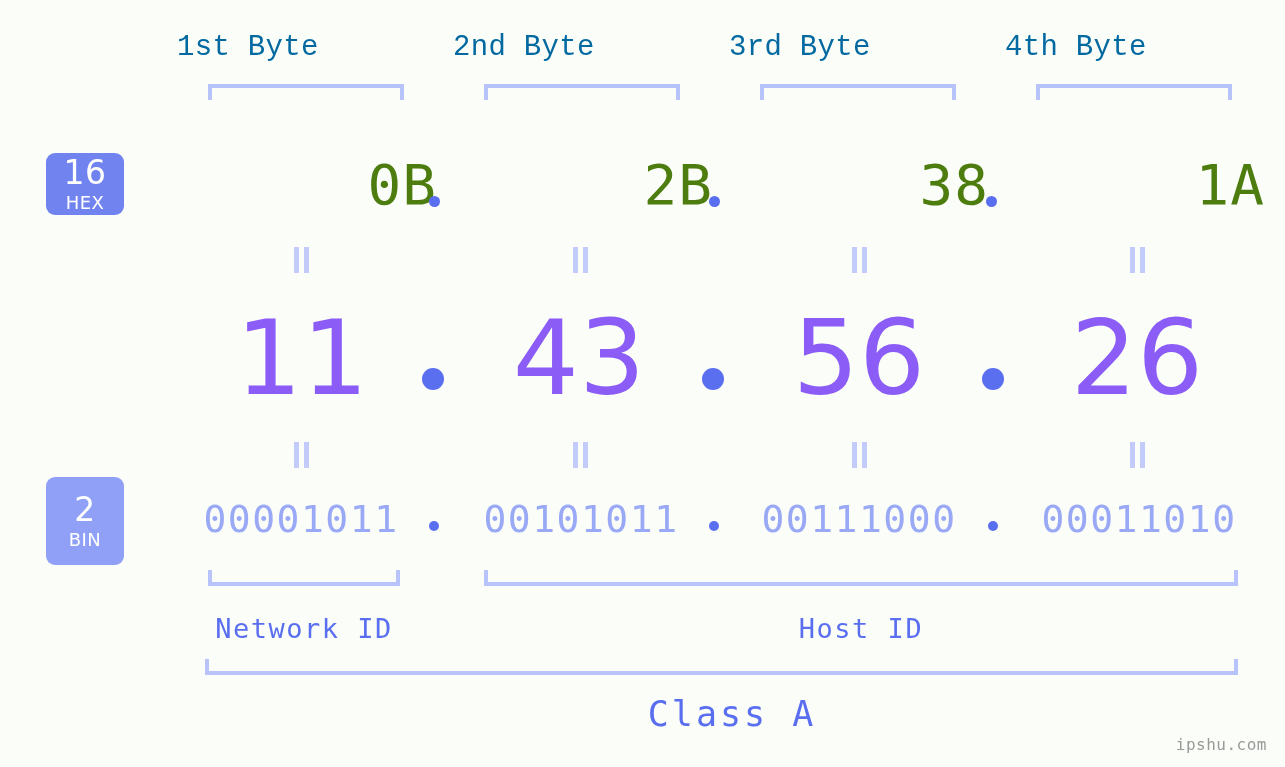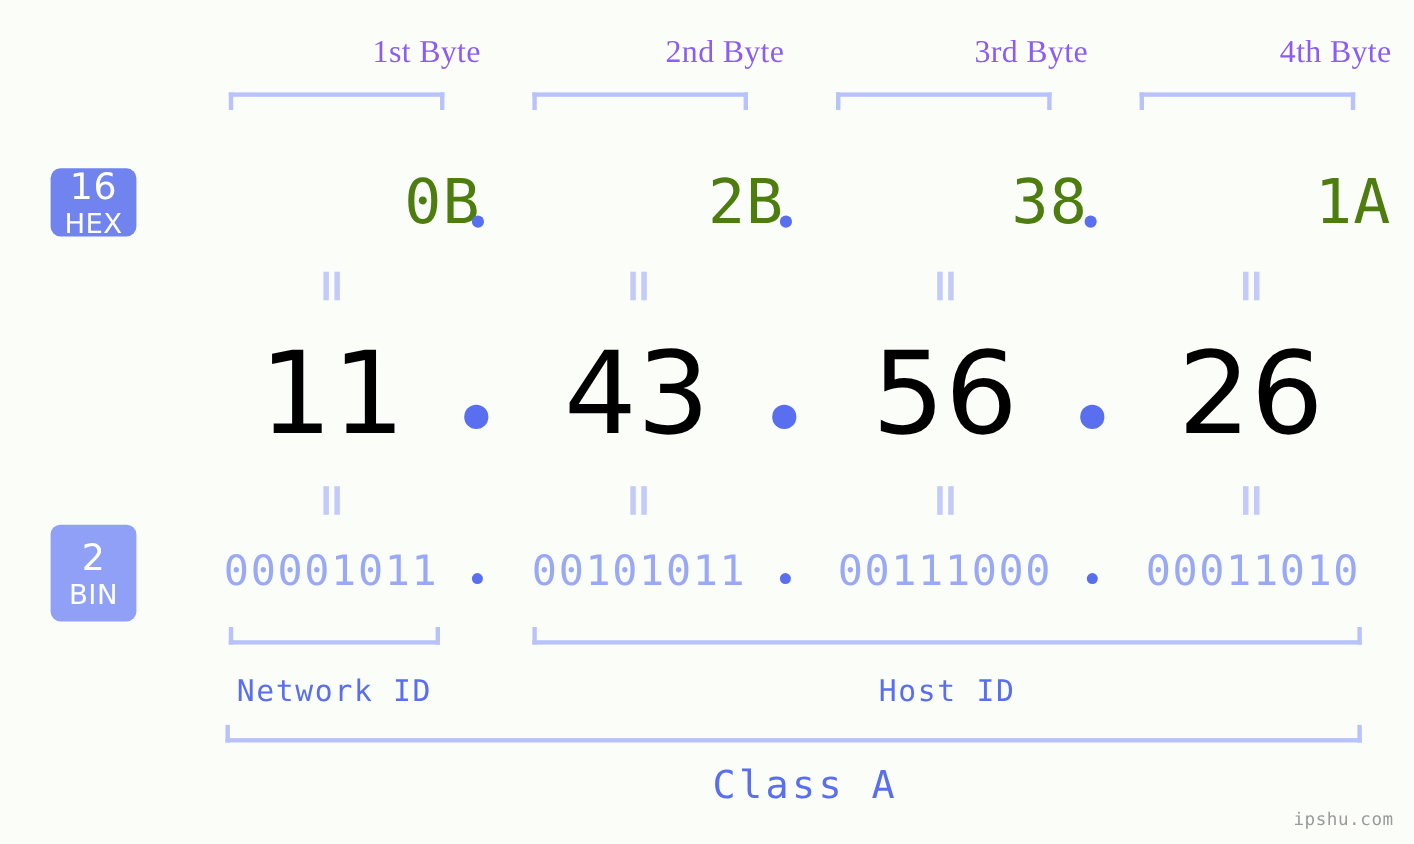--- a/index.html
+++ b/index.html
@@ -19,24 +19,24 @@
     left: 0; top: 0;
     width: 1285px;
     height: 767px;
   }
 
   
   .byte-label {
     position: absolute;
     top: 31px;
     width: 260px;
-    text-align: right;
-    font-family: Liberation Serif, serif;
+    text-align: left;
+    font-family: Liberation Mono, monospace;
     font-size: 29px;
-    color: #8b5cf6;
+    color: #0369a1;
     letter-spacing: 0.3px;
     white-space: nowrap;
   }
 
   
   
   .brk-down {
     position: absolute;
     height: 16px;
     border-top: 4px solid #b9c3fb;
@@ -69,21 +69,21 @@
     align-items: center;
     justify-content: center;
     line-height: 1;
   }
   .badge .num {
     font-size: 33px;
     font-weight: 400;
     letter-spacing: 0.5px;
   }
   .badge .nm {
-    font-size: 25px;
+    font-size: 18px;
     font-weight: 400;
     margin-top: 5px;
     letter-spacing: 0.4px;
   }
 
   
   .cell {
     position: absolute;
     text-align: center;
     white-space: nowrap;
@@ -94,21 +94,21 @@
     width: 260px;
     font-size: 56px;
     color: #4d7c0f;
     letter-spacing: 1px;
     text-align: right;
   }
   .row-dec .cell {
     top: 297px;
     width: 260px;
     font-size: 104px;
-    color: #000000;
+    color: #8b5cf6;
     letter-spacing: 0px;
     font-family: "DejaVu Sans", sans-serif;
   }
   .row-bin .cell {
     top: 497px;
     width: 290px;
     font-size: 38px;
     color: #9aa9f6;
     letter-spacing: 1.5px;
   }

